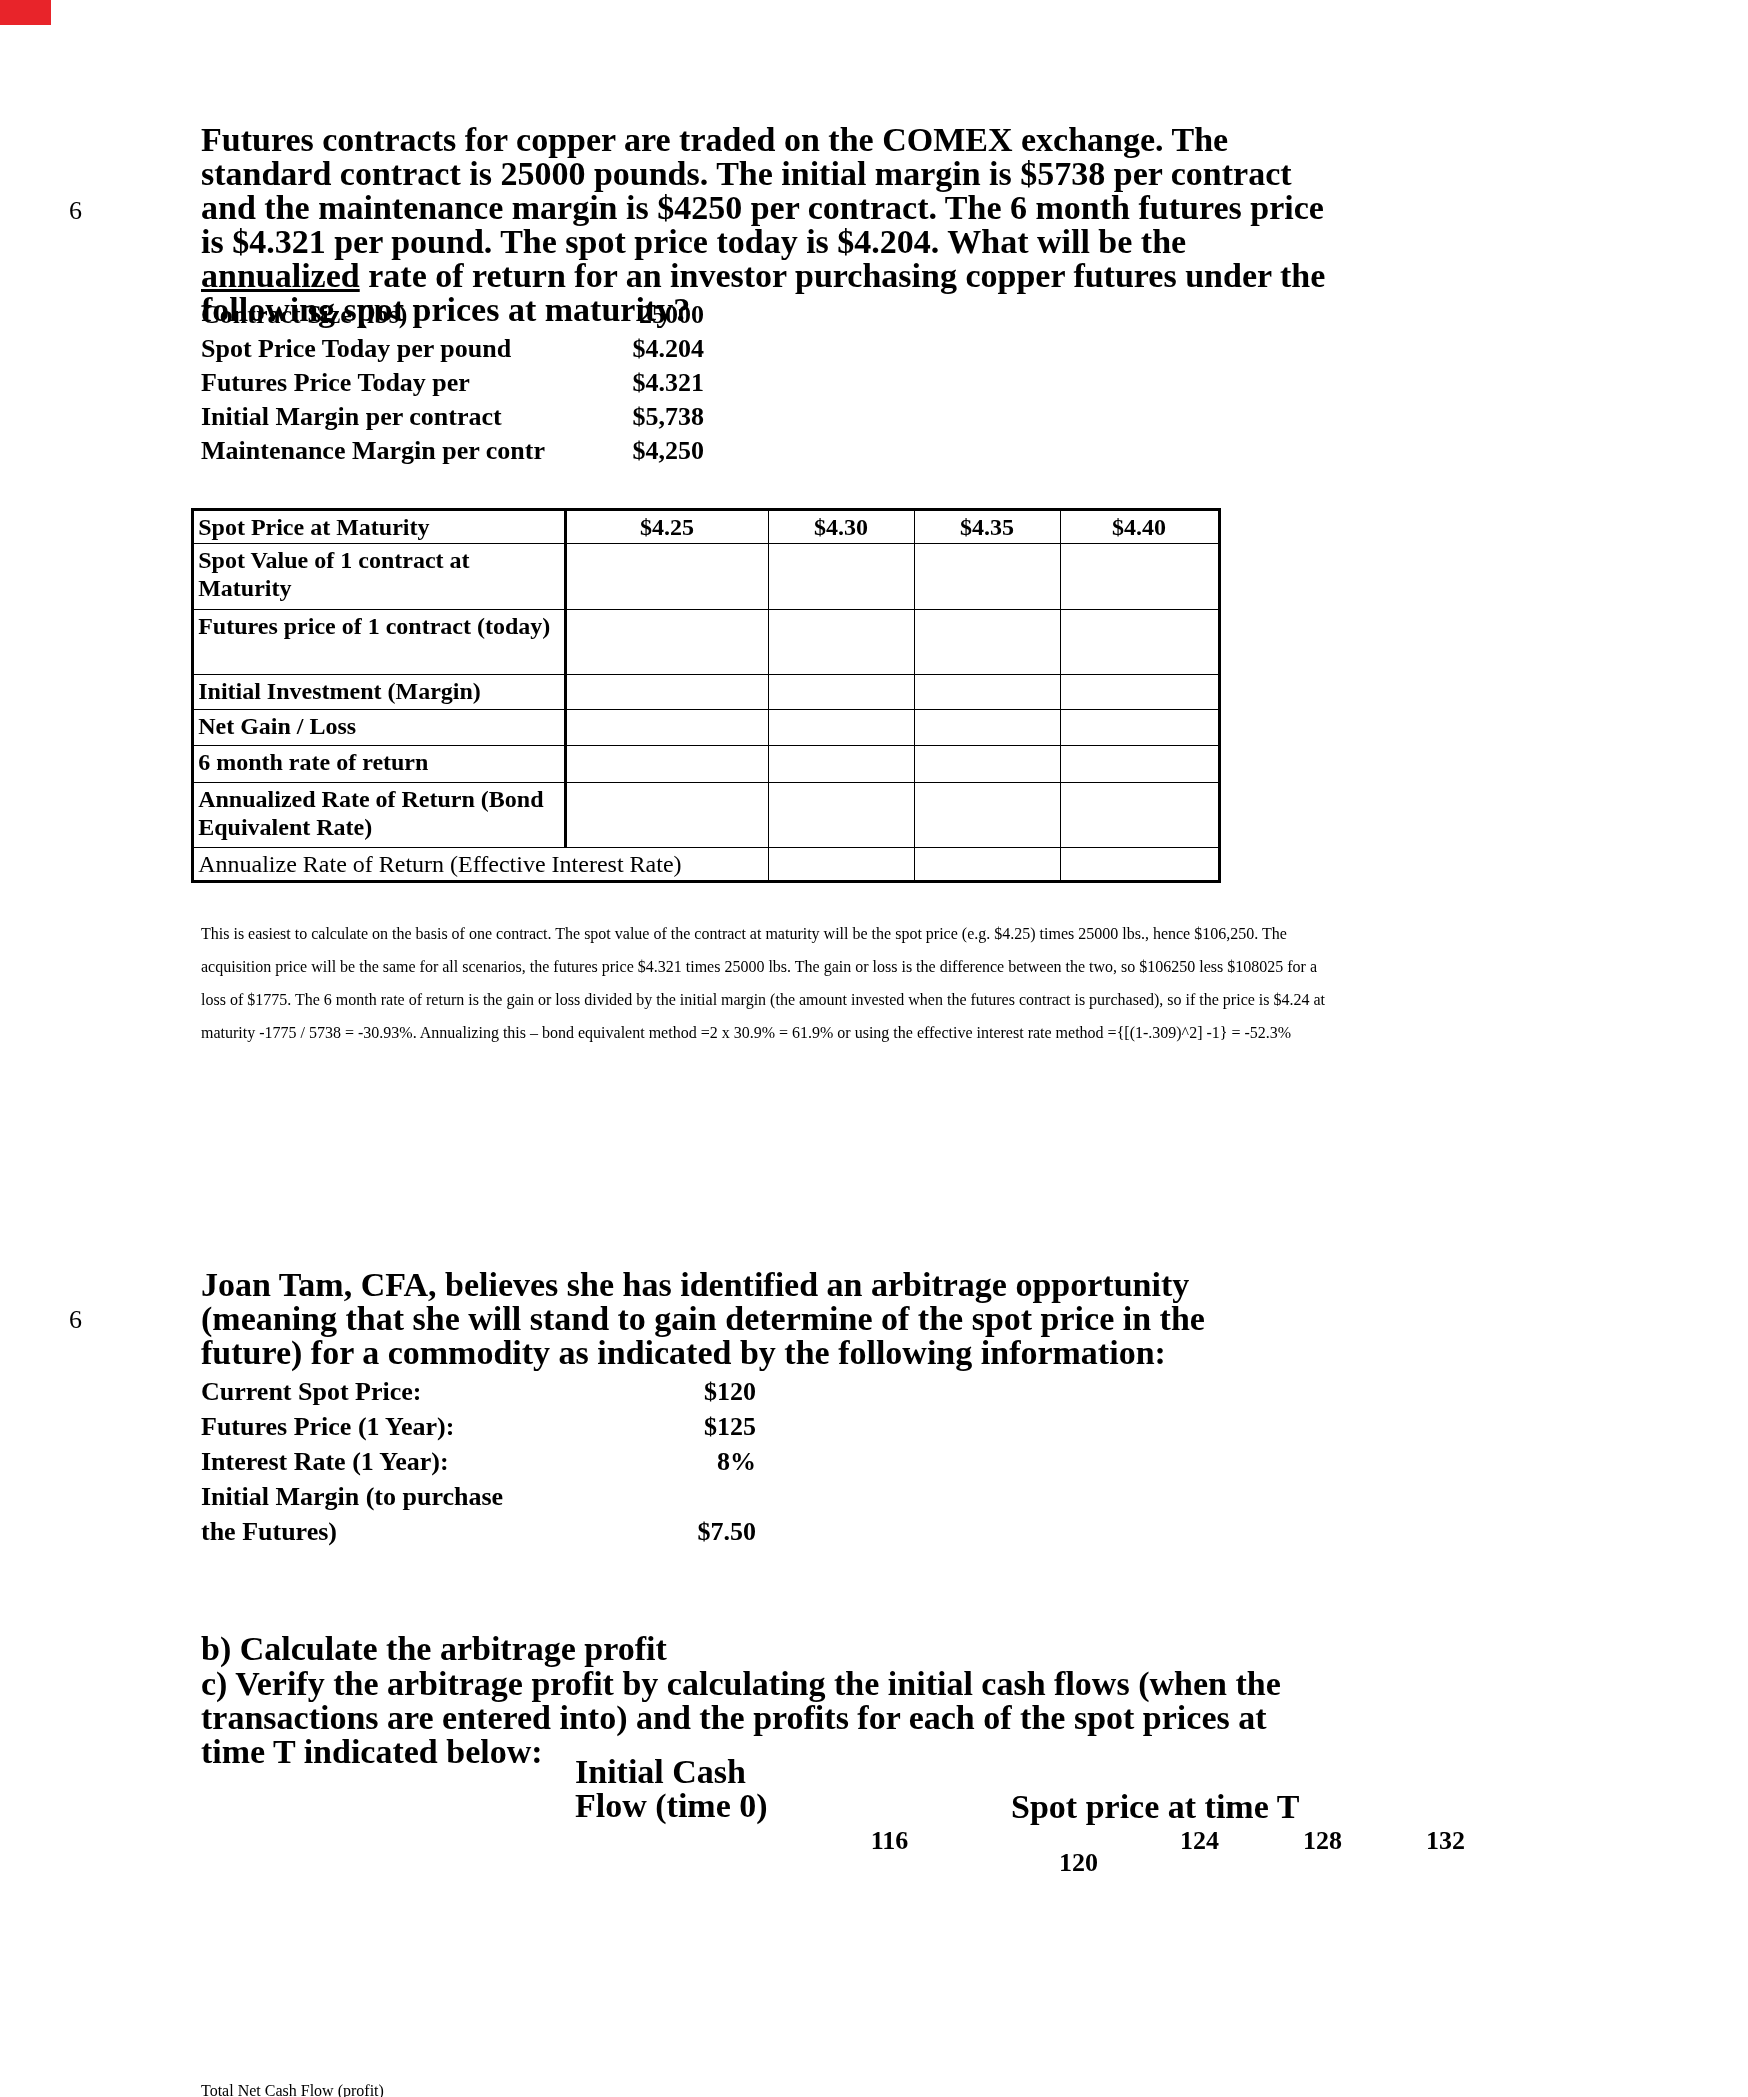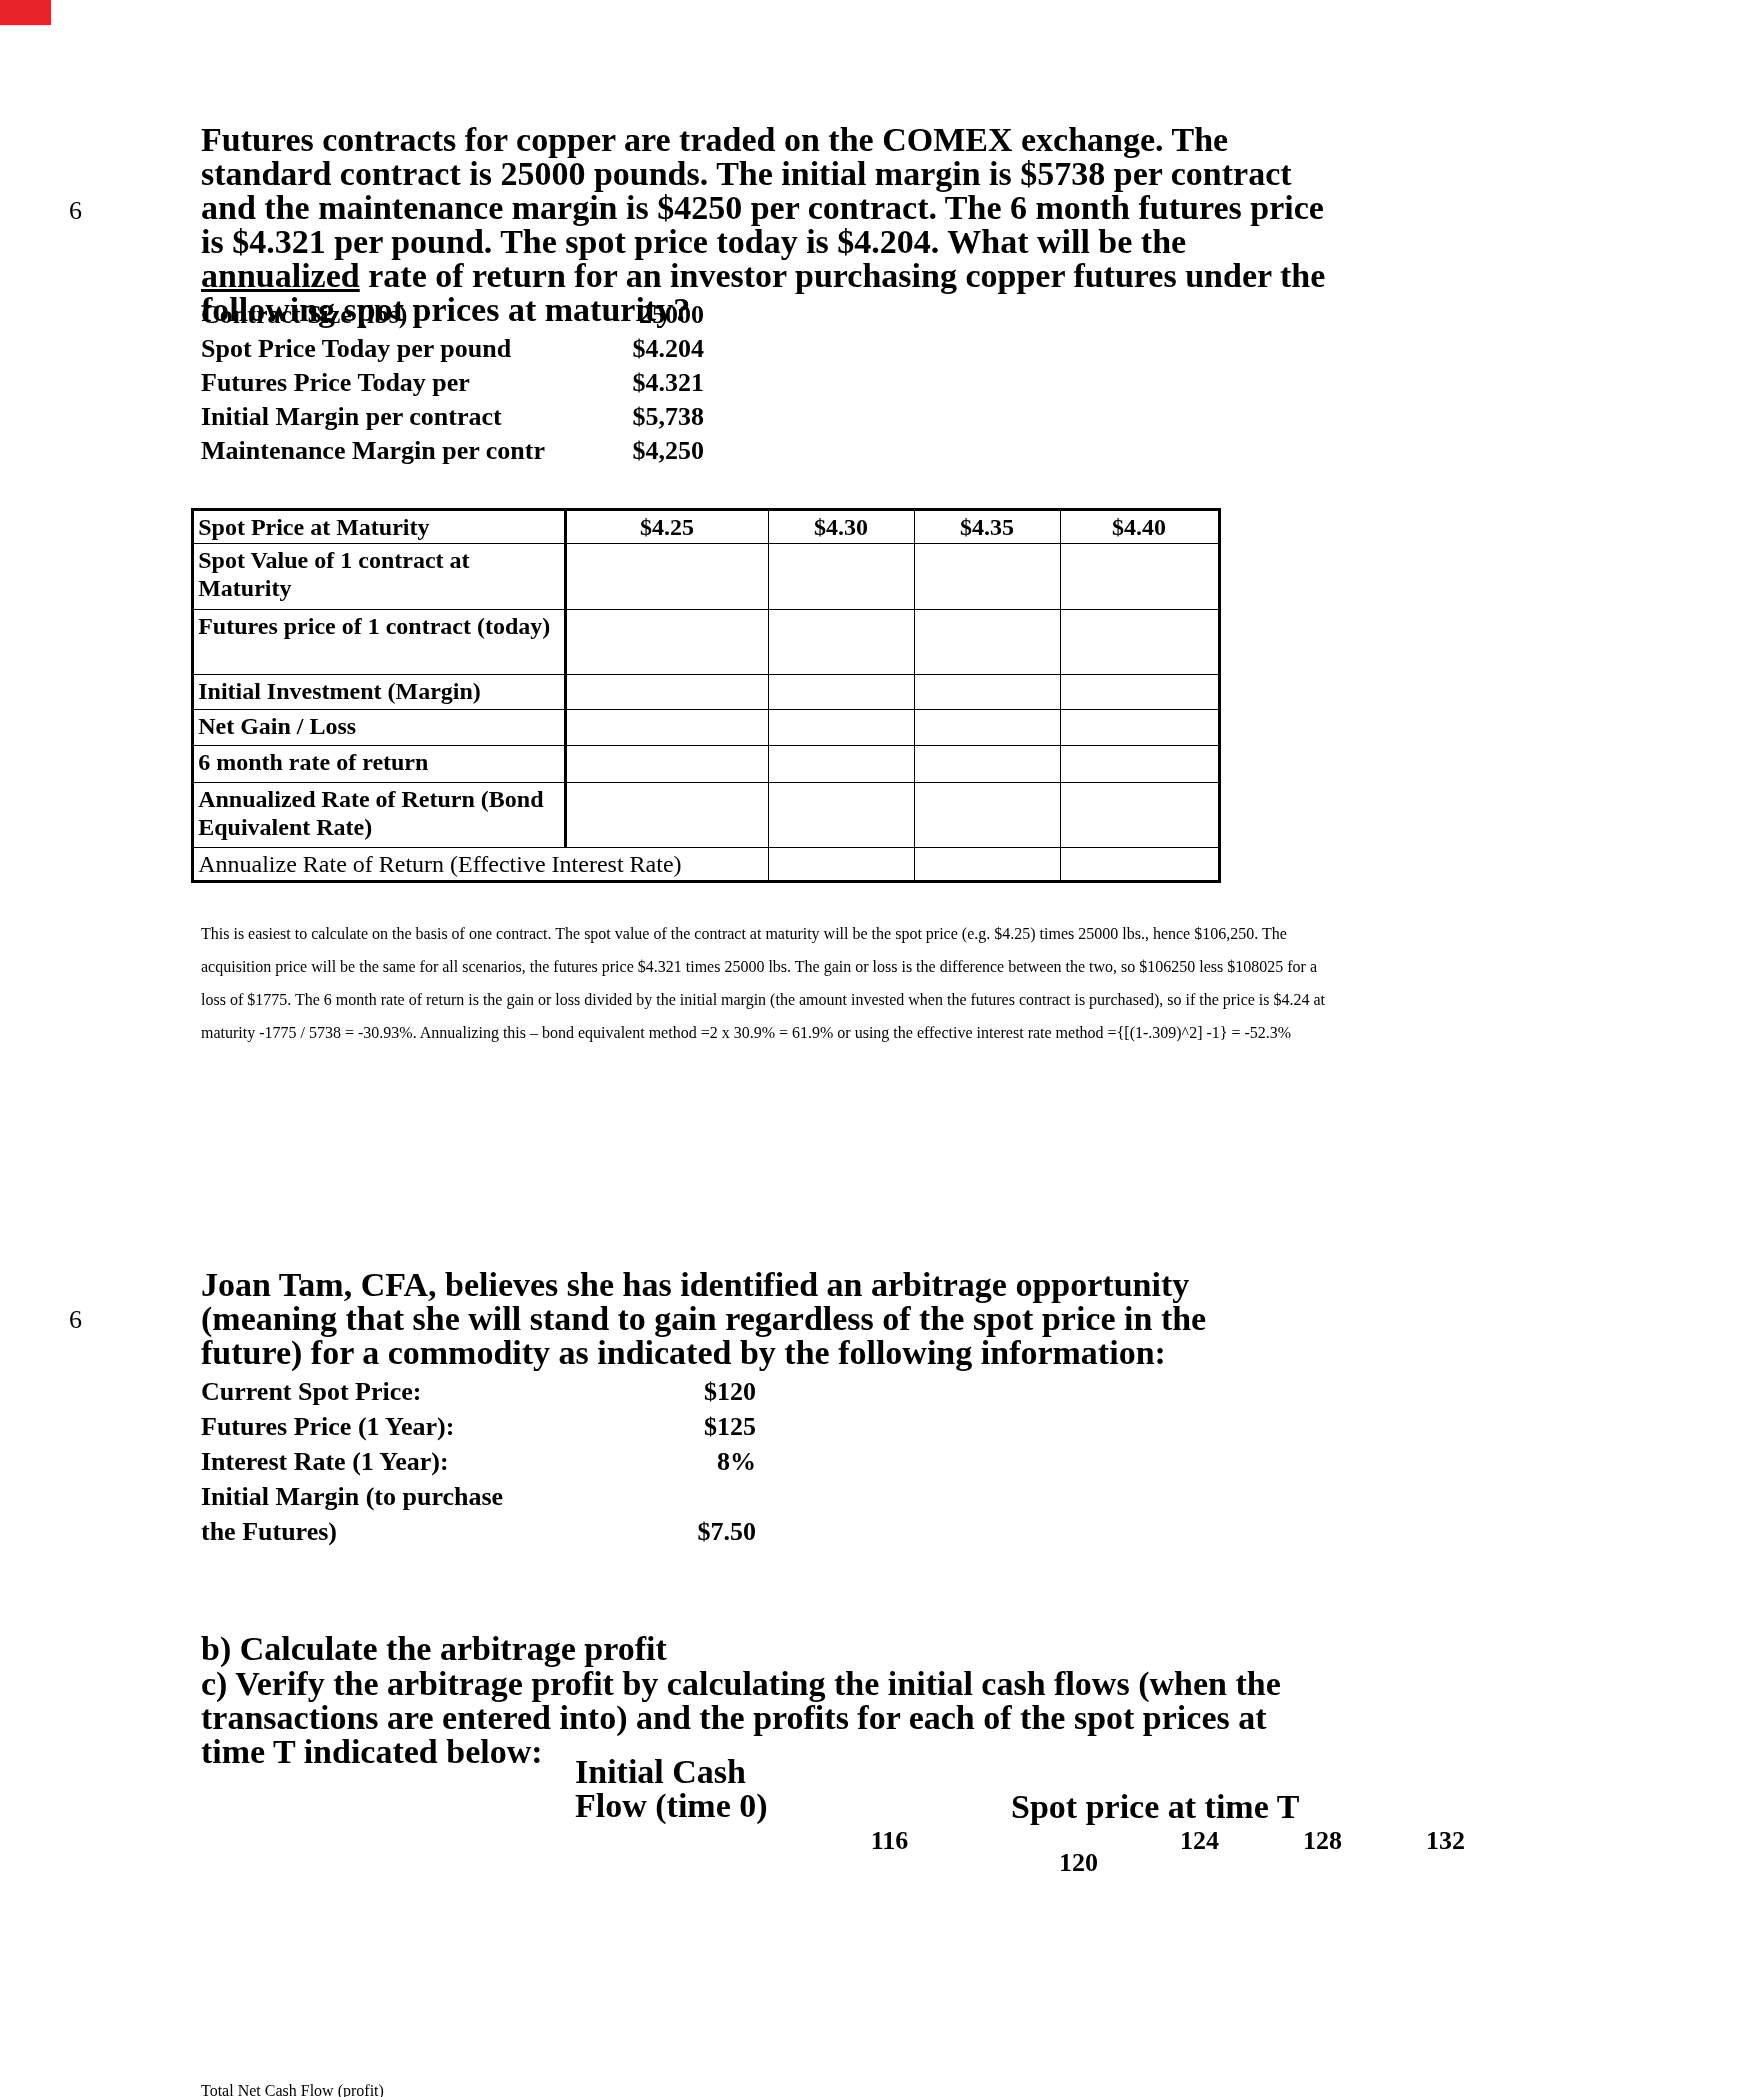--- a/index.html
+++ b/index.html
@@ -195,21 +195,21 @@
       <td></td>
       <td></td>
     </tr>
   </tbody>
     </table>
 
   <div class="plain-para" id="q1-answer">This is easiest to calculate on the basis of one contract. The spot value of the contract at maturity will be the spot price (e.g. $4.25) times 25000 lbs., hence $106,250. The acquisition price will be the same for all scenarios, the futures price $4.321 times 25000 lbs. The gain or loss is the difference between the two, so $106250 less $108025 for a loss of $1775. The 6 month rate of return is the gain or loss divided by the initial margin (the amount invested when the futures contract is purchased), so if the price is $4.24 at maturity -1775 / 5738 = -30.93%. Annualizing this – bond equivalent method =2 x 30.9% = 61.9% or using the effective interest rate method ={[(1-.309)^2] -1} = -52.3%</div>
 
   <div class="qnum" id="q2-num">6</div>
 
-  <div class="bold-para" id="q2-intro">Joan Tam, CFA, believes she has identified an arbitrage opportunity  (meaning that she will stand to gain regardless of the spot price in the future) for a commodity as indicated by the following information:</div>
+  <div class="bold-para" id="q2-intro">Joan Tam, CFA, believes she has identified an arbitrage opportunity  (meaning that she will stand to gain determine of the spot price in the future) for a commodity as indicated by the following information:</div>
 
   <div class="facts" id="q2-facts">
     <div class="fact-row">
       <span class="fact-label">Current Spot Price:</span>
       <span class="fact-value">$120</span>
     </div>
     <div class="fact-row">
       <span class="fact-label">Futures Price (1 Year):</span>
       <span class="fact-value">$125</span>
     </div>

